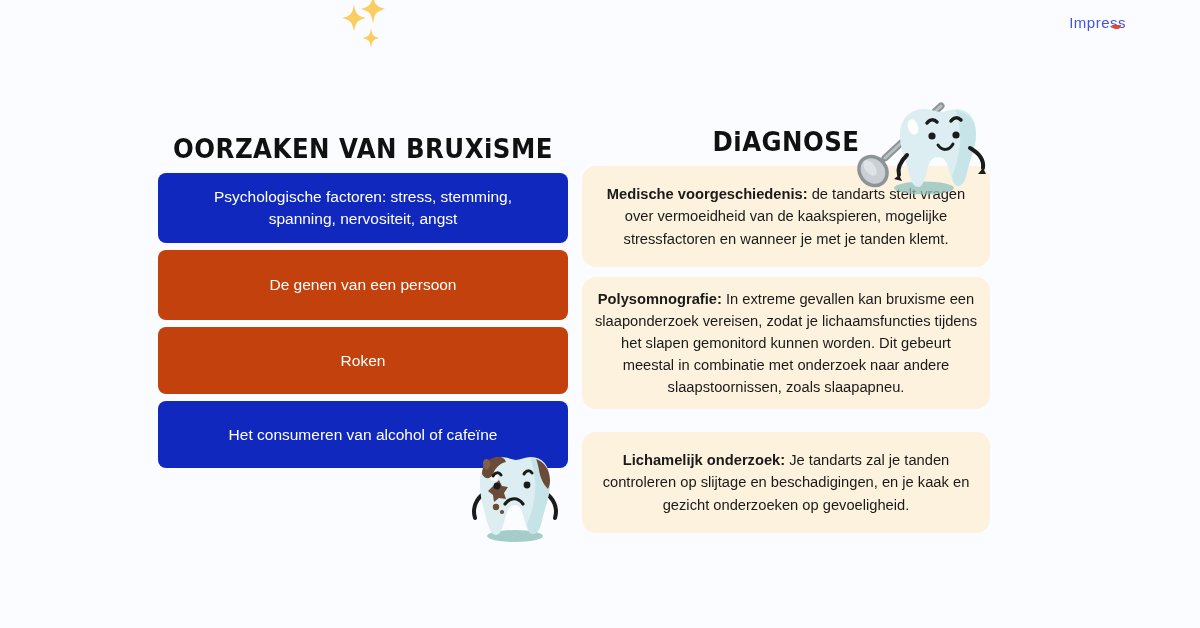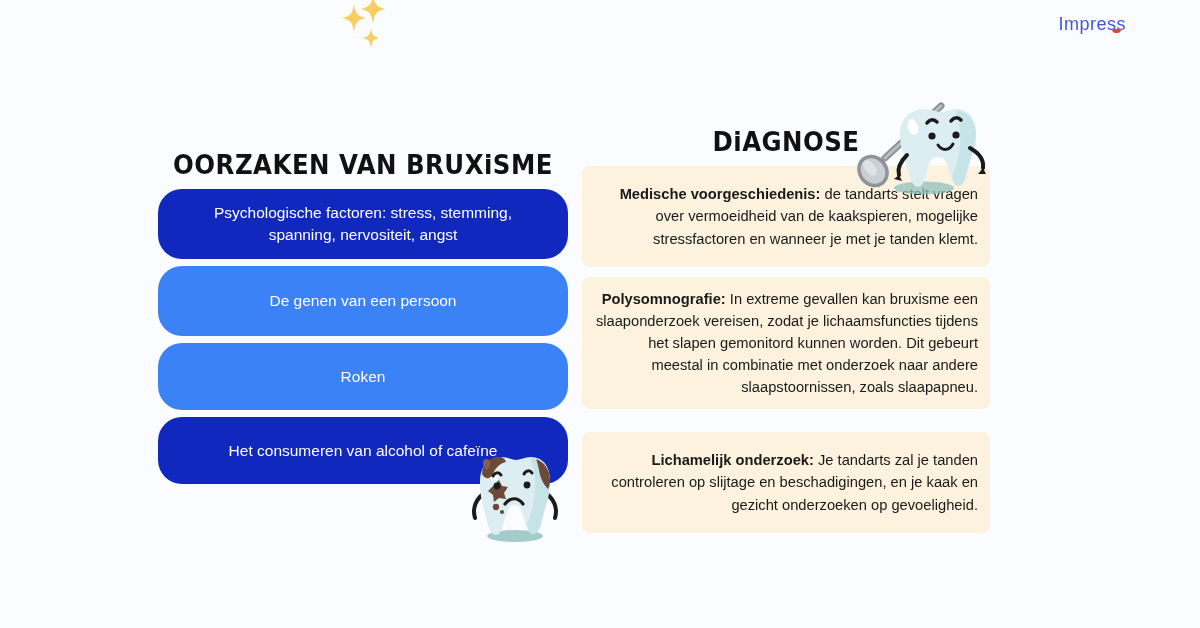--- a/index.html
+++ b/index.html
@@ -13,40 +13,40 @@
     font-family: "Liberation Sans", sans-serif;
     overflow: hidden;
     position: relative;
   }
 
   
   #watermark {
     position: absolute;
     top: 14px;
     right: 74px;
-    font-size: 18px;
+    font-size: 15px;
     letter-spacing: 0.5px;
     color: #4455dd;
     font-weight: 400;
   }
   #watermark .dot-accent {
     position: absolute;
     right: 5px;
     bottom: 2px;
     width: 9px;
     height: 4px;
     border-radius: 0 0 5px 5px;
     background: #e8442e;
   }
 
   
   #left-column {
     position: absolute;
     left: 158px;
-    top: 141px;
+    top: 125px;
     width: 410px;
   }
   #right-column {
     position: absolute;
     left: 582px;
     top: 118px;
     width: 408px;
   }
 
   .column-heading {
@@ -69,48 +69,48 @@
     left: 328px;
     top: -8px;
     width: 62px;
     height: 60px;
     pointer-events: none;
   }
 
   
   .bar {
     width: 410px;
-    border-radius: 24px;
+    border-radius: 8px;
     color: #ffffff;
     font-size: 15.5px;
     line-height: 1.42;
     text-align: center;
     display: flex;
     align-items: center;
     justify-content: center;
     padding: 0 22px;
     box-sizing: border-box;
     margin-bottom: 7px;
     position: relative;
   }
   .bar-blue { background: #1028be; }
-  .bar-red  { background: #3b82f6; }
+  .bar-red  { background: #c2410c; }
 
   
   .card {
     width: 408px;
     background: #fdf2de;
-    border-radius: 8px;
+    border-radius: 14px;
     box-sizing: border-box;
     padding: 16px 12px;
     margin-bottom: 10px;
     color: #1a1a1a;
     font-size: 14.7px;
     line-height: 1.5;
-    text-align: right;
+    text-align: center;
     display: flex;
     align-items: center;
     justify-content: center;
   }
   .card-text b { font-weight: 700; }
 
   
   #tooth-mirror-mascot {
     position: absolute;
     left: 845px;

